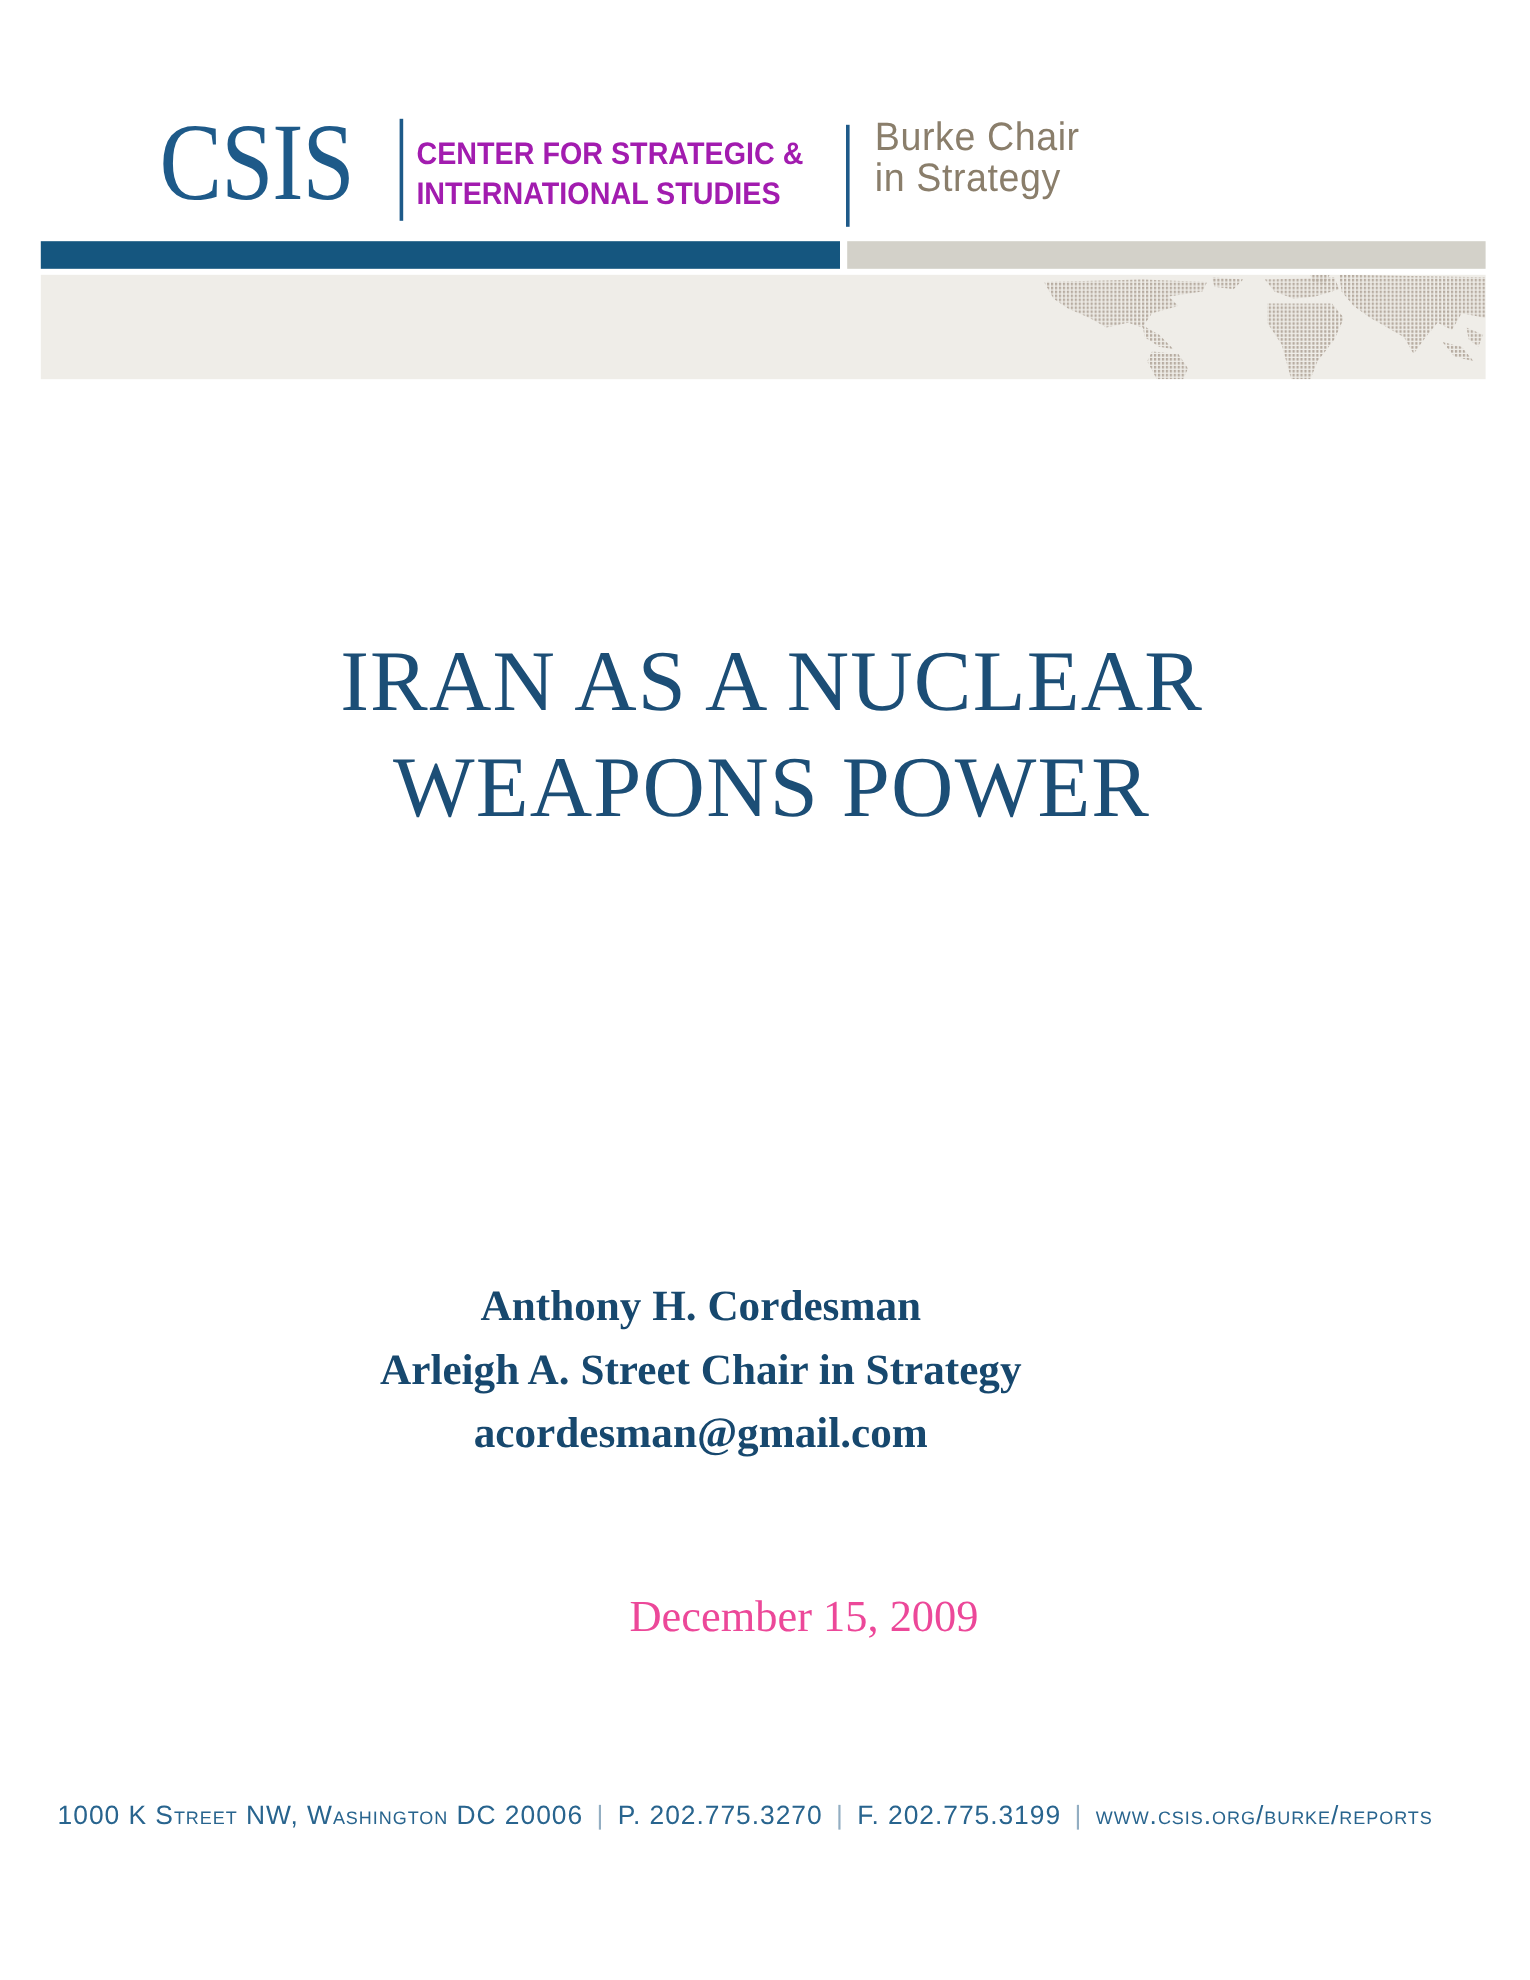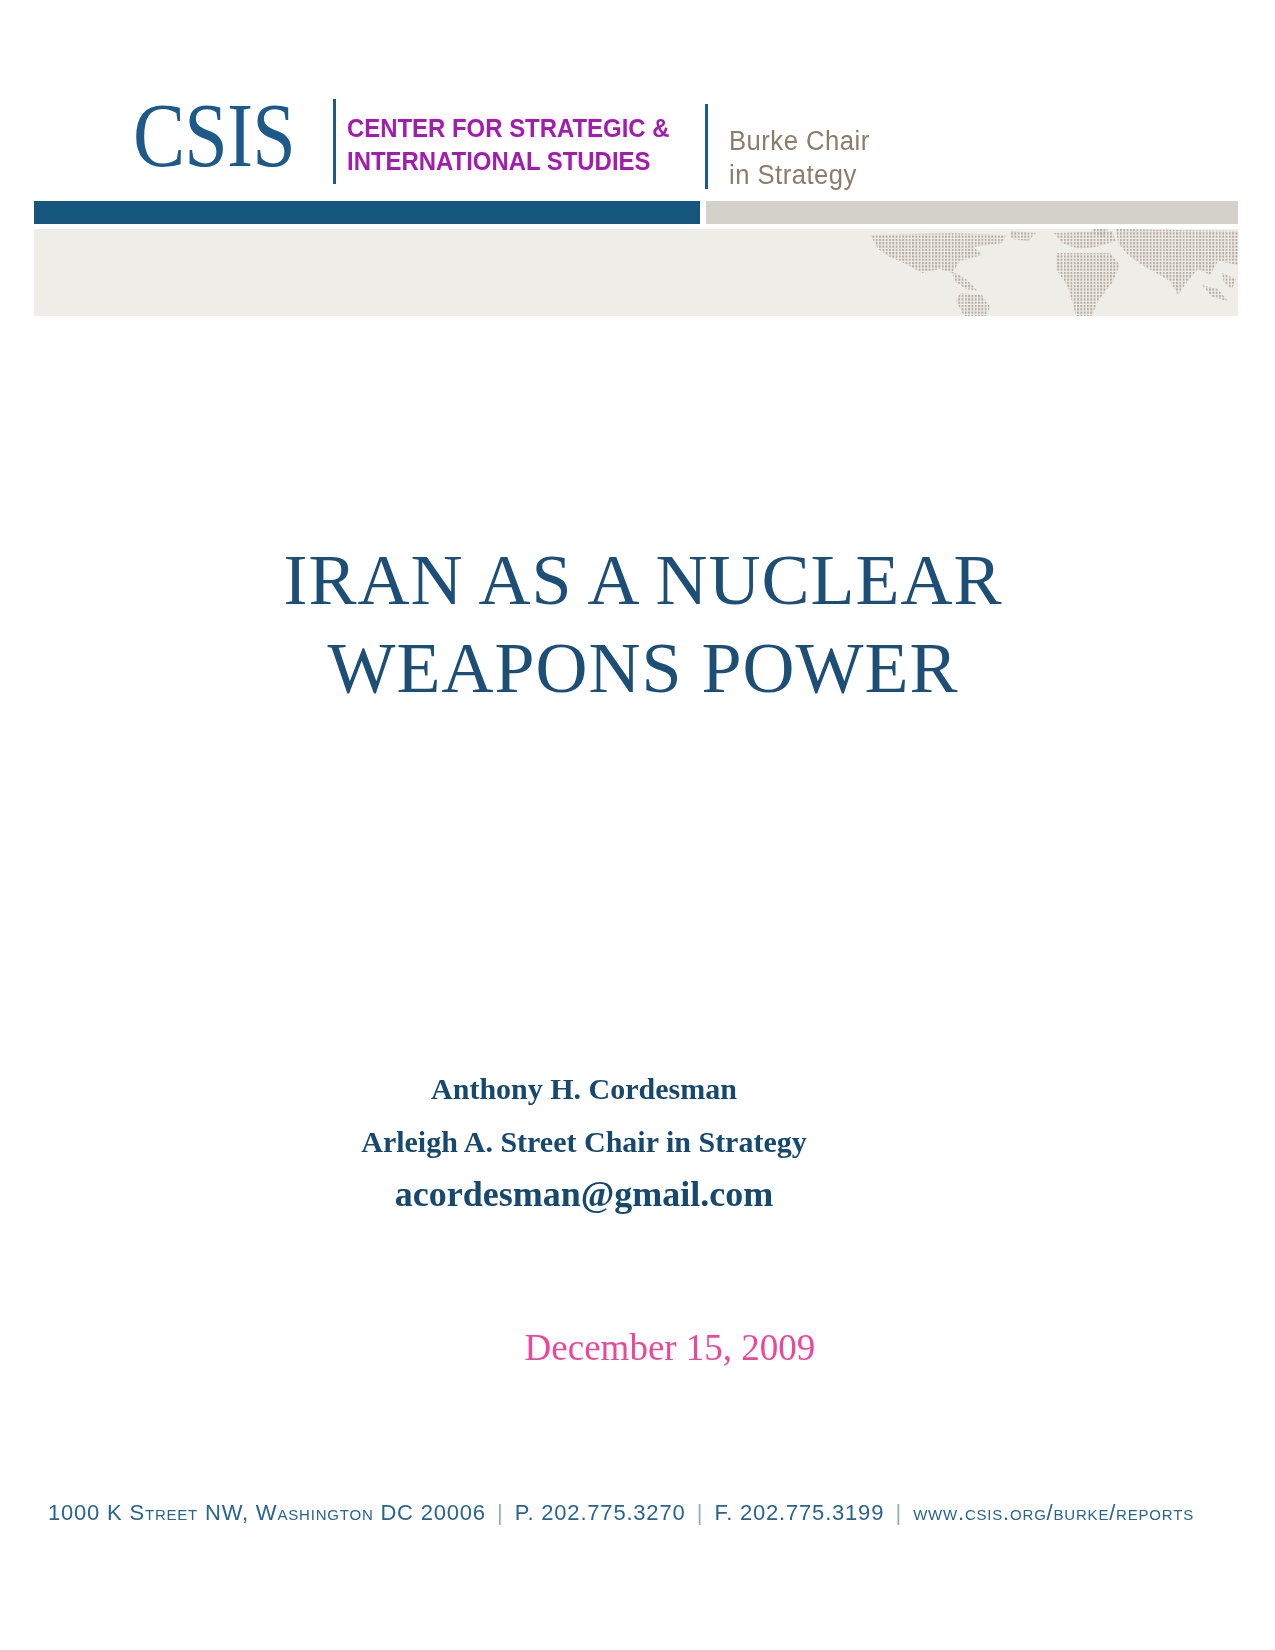--- a/index.html
+++ b/index.html
@@ -28,23 +28,23 @@
   .vdivider.d1 { left: 333px; top: 99px; height: 85px; }
   .vdivider.d2 { left: 705px; top: 104px; height: 85px; }
   .org-name {
     position: absolute; top: 112px; left: 347px;
     font-family: "Liberation Sans", sans-serif;
     font-weight: 700; font-size: 26px; line-height: 33px;
     color: #a21caf; white-space: nowrap;
   }
   .org-name .line { display: inline-block; transform: scaleX(0.92); transform-origin: left top; letter-spacing: 0px; }
   .program-name {
-    position: absolute; top: 124px; left: 729px;
+    position: absolute; top: 97px; left: 729px;
     font-family: "Liberation Sans", sans-serif;
-    font-weight: 500; font-size: 27px; line-height: 34px;
+    font-weight: 500; font-size: 33px; line-height: 34px;
     color: #8a7e6b; white-space: nowrap;
   }
   .program-name .line { display: inline-block; transform: scaleX(0.95); transform-origin: left top; letter-spacing: 0.5px; }
 
   
   .bar-blue {
     position: absolute; left: 34px; top: 201px; width: 666px; height: 23px;
     background: #15567f;
   }
   .bar-gray {
@@ -60,32 +60,31 @@
   }
 
   
   .report-title {
     position: absolute; top: 524px; left: 11px; width: 1264px;
     text-align: center;
     font-family: "Liberation Serif", serif;
     font-size: 72px; line-height: 88px; font-weight: 400;
     color: #1c4e76;
     letter-spacing: 1px;
-    margin-top: 12px;
   }
 
   
   .authors {
     position: absolute; top: 1062px; left: 0; width: 1168px;
     text-align: center;
     font-family: "Liberation Serif", serif;
     color: #17486e;
   }
   .authors .name, .authors .role {
-    font-size: 30px; line-height: 53px; font-weight: 700;
+    font-size: 36px; line-height: 53px; font-weight: 700;
   }
   .authors .email {
     font-size: 36px; line-height: 53px; font-weight: 700;
   }
 
   
   .report-date {
     position: absolute; top: 1329px; left: 65px; width: 1210px;
     text-align: center;
     font-family: "Liberation Serif", serif;

